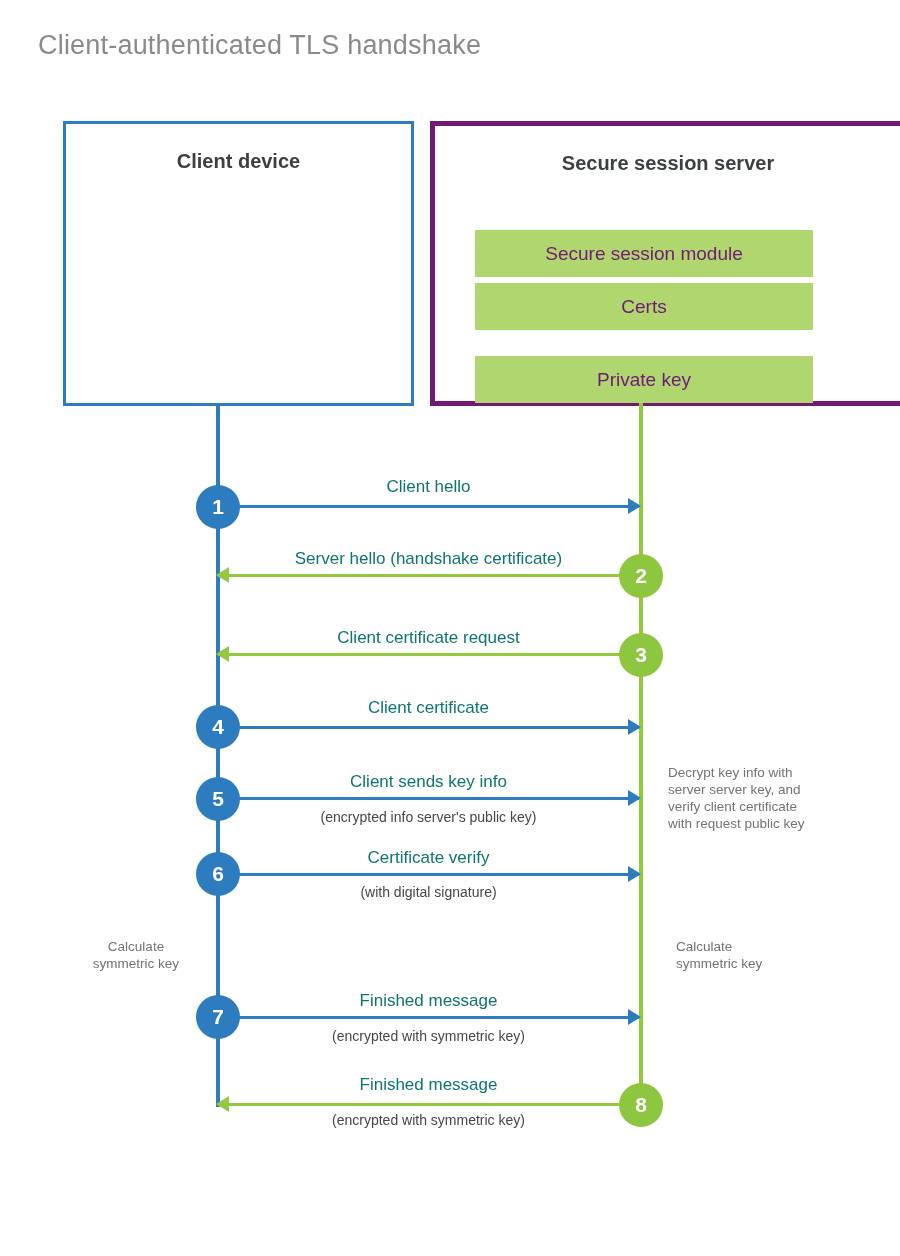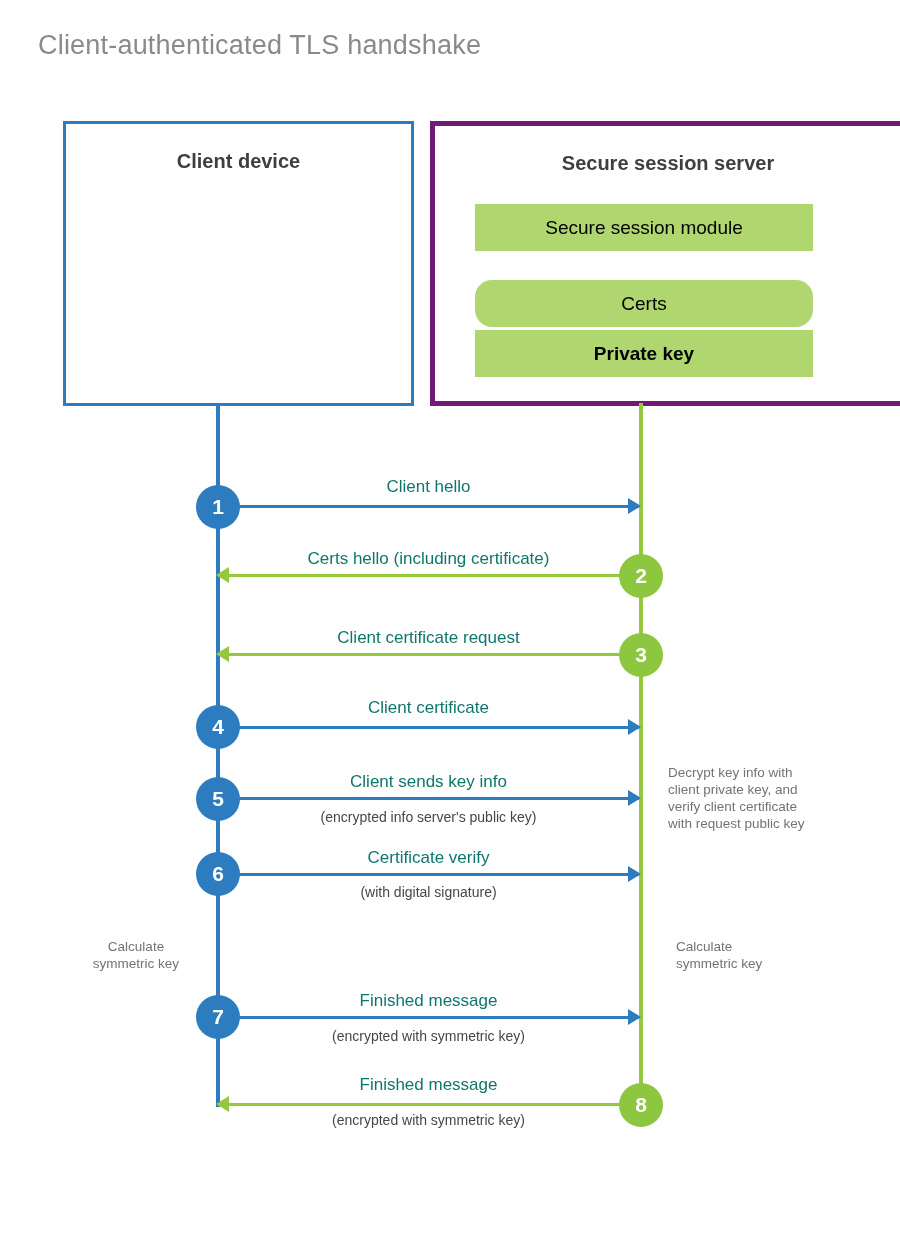--- a/index.html
+++ b/index.html
@@ -69,30 +69,31 @@
     align-items: center;
     justify-content: center;
     box-sizing: border-box;
   }
   .server-bar {
     position: absolute;
     left: 40px;
     width: 338px;
     height: 47px;
     background: #b0d670;
-    color: #000000;
+    color: #701a75;
     font-size: 19px;
     display: flex;
     align-items: center;
     justify-content: center;
     box-sizing: border-box;
+    margin-top: 26px;
   }
   #server-bar-0 { top: 78px; }
-  #server-bar-1 { top: 154px; border-radius: 17px; }
-  #server-bar-2 { top: 204px; font-weight: bold; }
+  #server-bar-1 { top: 131px; }
+  #server-bar-2 { top: 204px; }
 
   .lifeline {
     position: absolute;
     width: 4px;
   }
   #client-lifeline {
     left: 216px;
     top: 403px;
     height: 704px;
     background: #2e7cc0;
@@ -192,21 +193,21 @@
 <div class="lifeline" id="server-lifeline"></div>
 
 <div class="msg">
   <div class="msg-label" style="top:477px">Client hello</div>
   <div class="msg-line blue" style="top:505px"></div>
   <div class="arrow-head right" style="top:498px"></div>
   <div class="step-circle blue" style="top:485px">1</div>
 </div>
 
 <div class="msg">
-  <div class="msg-label" style="top:549px">Certs hello (including certificate)</div>
+  <div class="msg-label" style="top:549px">Server hello (handshake certificate)</div>
   <div class="msg-line green" style="top:574px"></div>
   <div class="arrow-head left" style="top:567px"></div>
   <div class="step-circle green" style="top:554px">2</div>
 </div>
 
 <div class="msg">
   <div class="msg-label" style="top:628px">Client certificate request</div>
   <div class="msg-line green" style="top:653px"></div>
   <div class="arrow-head left" style="top:646px"></div>
   <div class="step-circle green" style="top:633px">3</div>
@@ -246,21 +247,21 @@
 <div class="msg">
   <div class="msg-label" style="top:1075px">Finished message</div>
   <div class="msg-line green" style="top:1103px"></div>
   <div class="arrow-head left" style="top:1096px"></div>
   <div class="step-circle green" style="top:1083px">8</div>
   <div class="msg-sublabel" style="top:1112px">(encrypted with symmetric key)</div>
 </div>
 
 <div class="side-note" id="note-decrypt">
   <span class="note-line">Decrypt key info with</span>
-  <span class="note-line">client private key, and</span>
+  <span class="note-line">server server key, and</span>
   <span class="note-line">verify client certificate</span>
   <span class="note-line">with request public key</span>
 </div>
 
 <div class="side-note" id="note-calc-client">
   <span class="note-line">Calculate</span>
   <span class="note-line">symmetric key</span>
 </div>
 
 <div class="side-note" id="note-calc-server">

